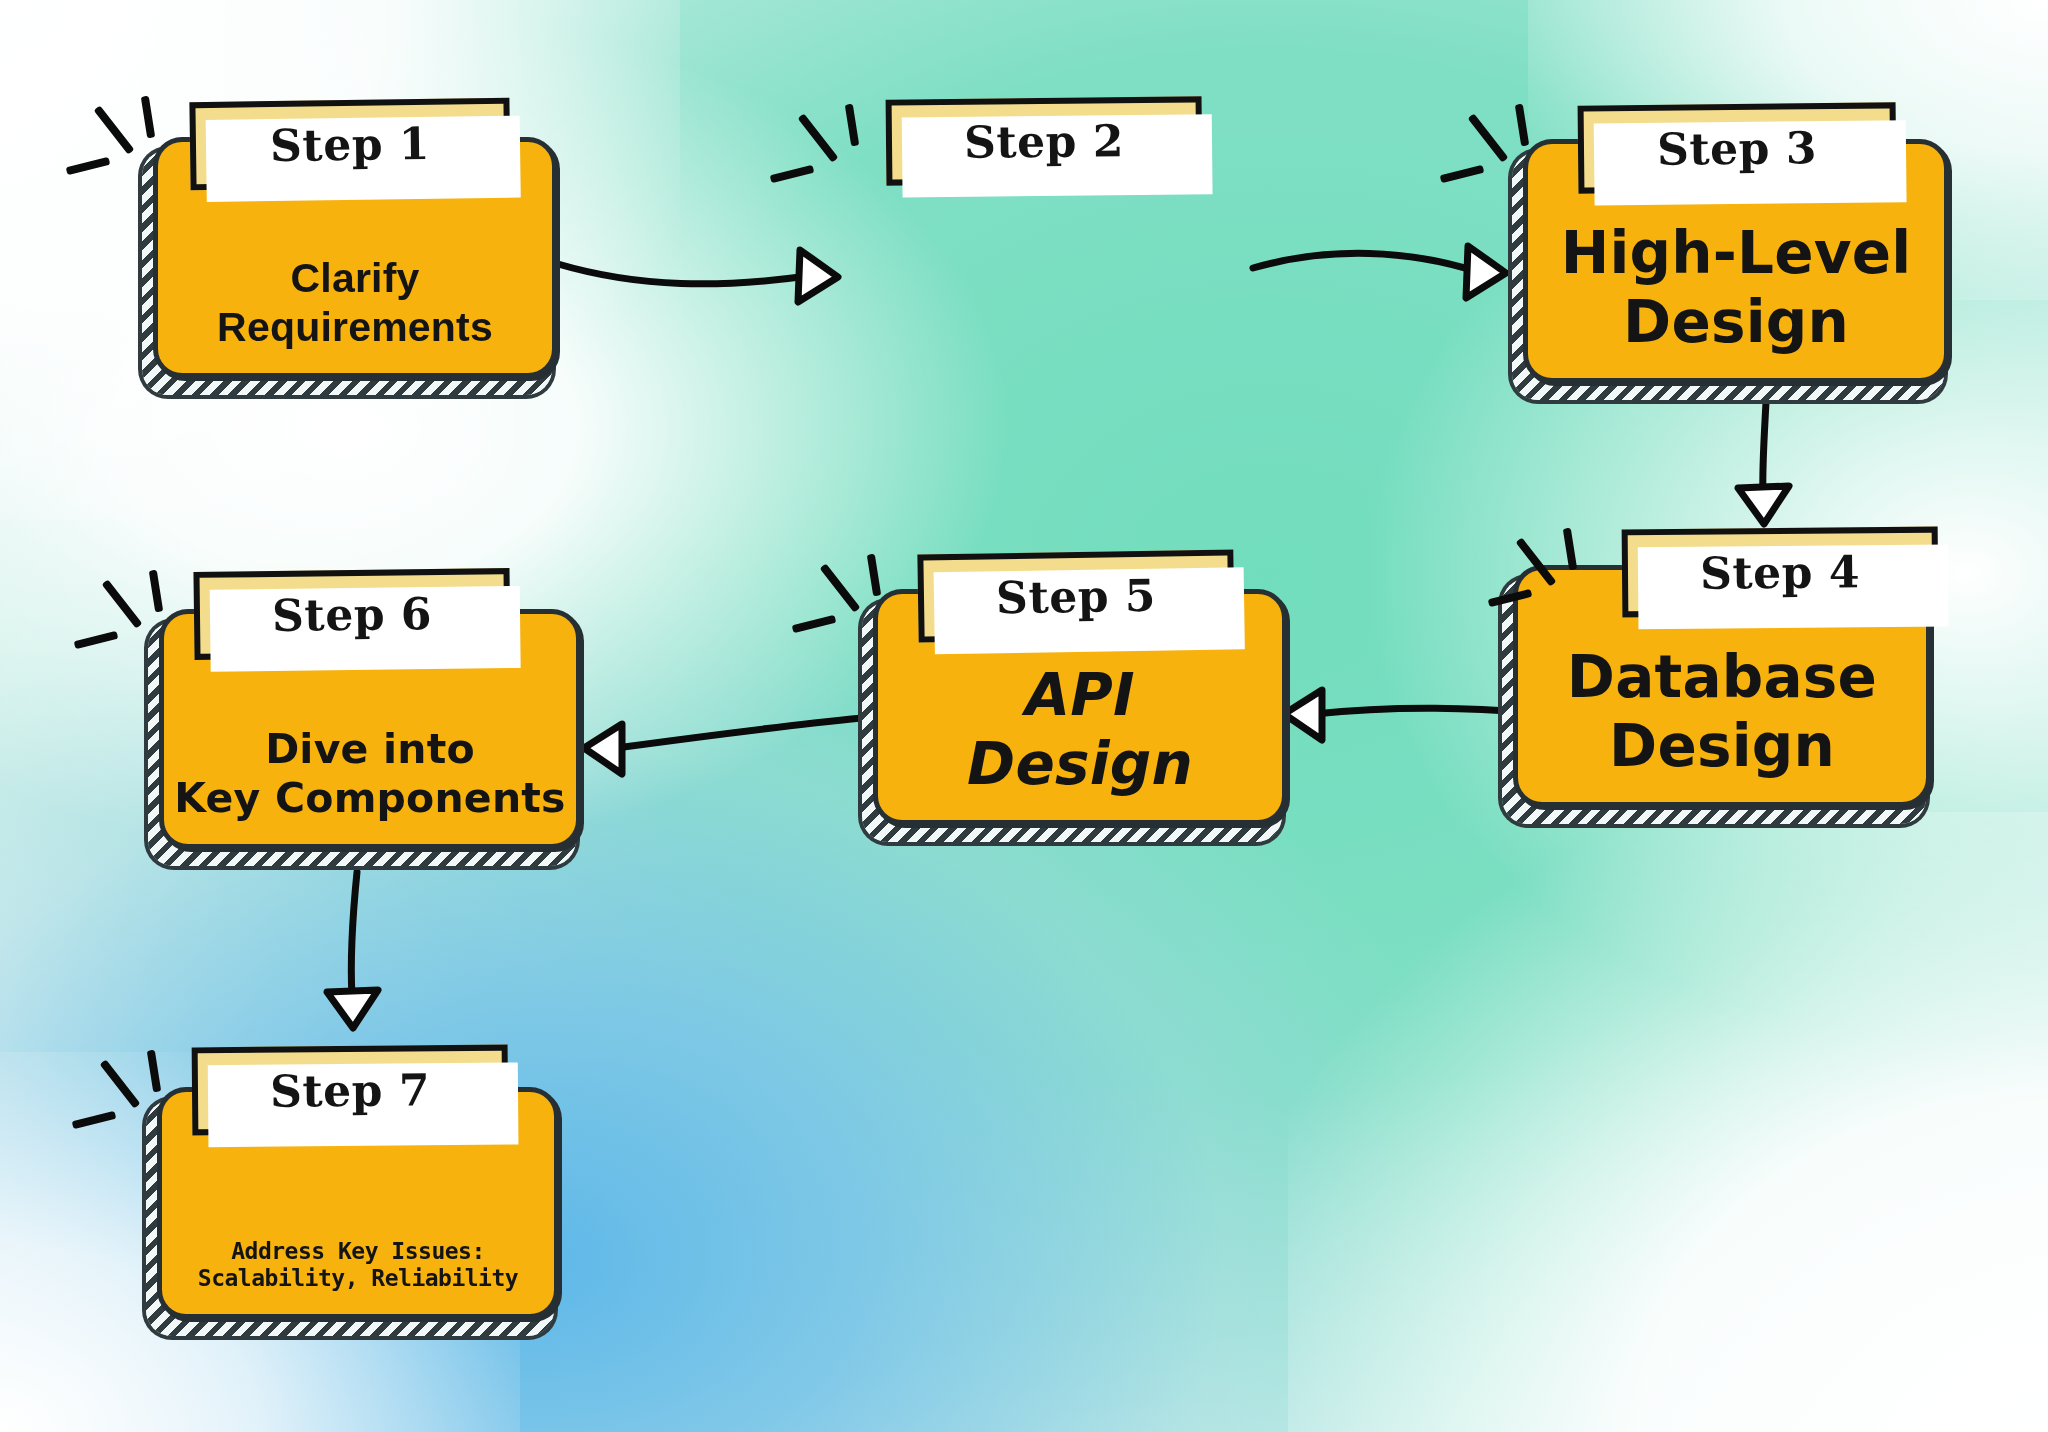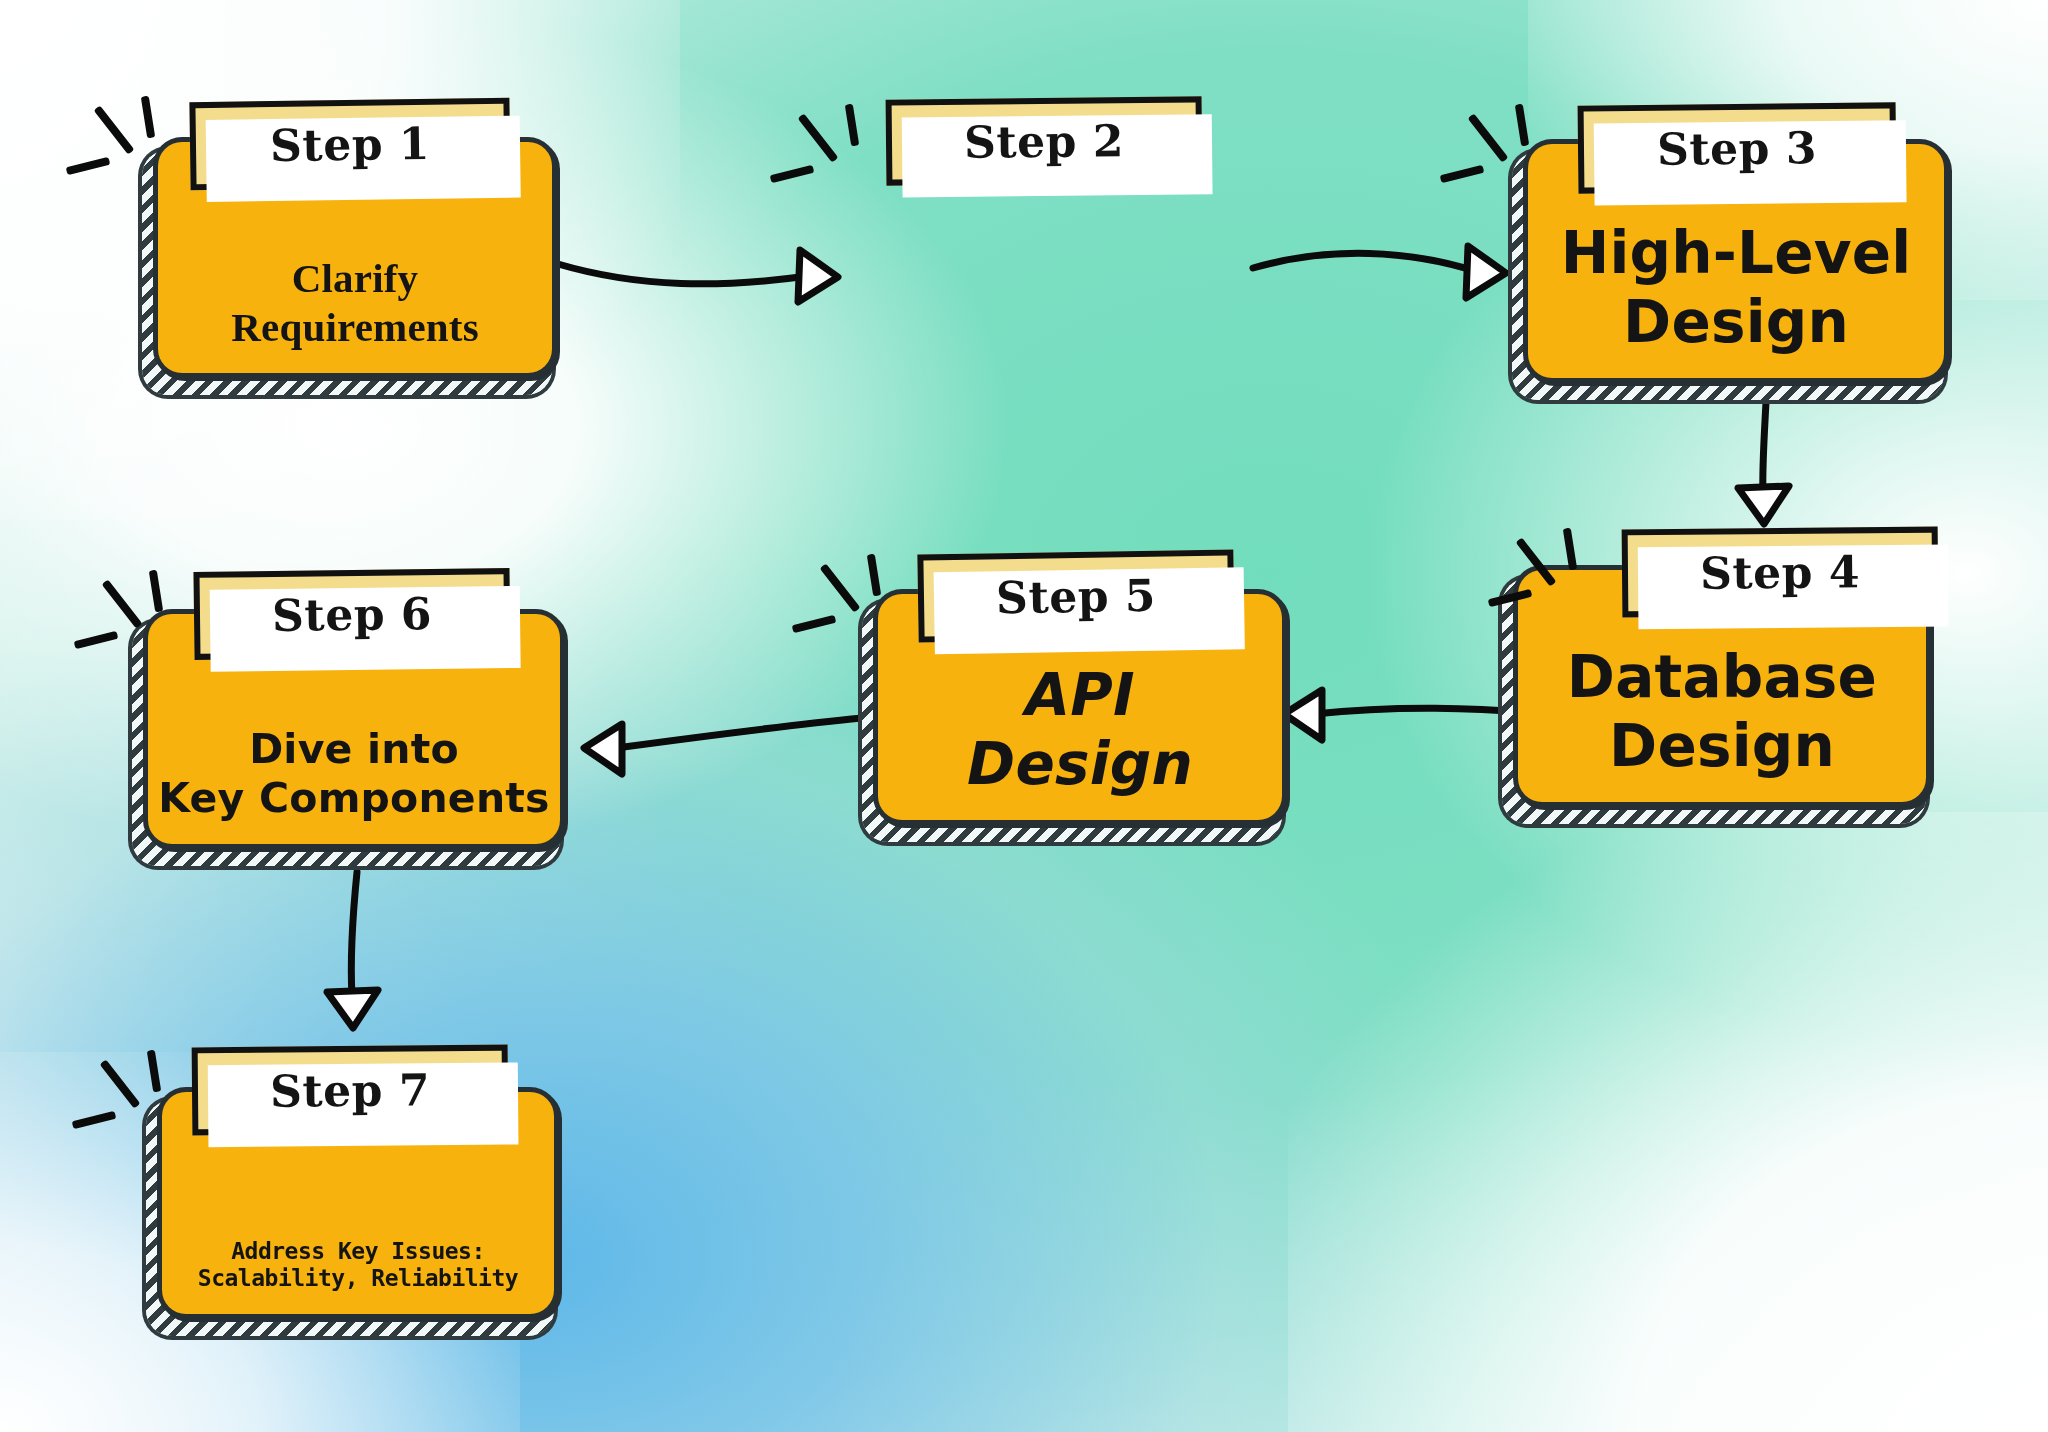--- a/index.html
+++ b/index.html
@@ -63,21 +63,21 @@
     color:#141414;
     text-align:center;
     line-height:1.18;
     font-weight:700;
     width:100%;
     padding:0 10px 22px 10px;
     box-sizing:border-box;
     letter-spacing:0.2px;
   }
   
-  .t-serif{font-family:Liberation Serif, serif;font-weight:700;font-size:41px;margin-top:40px;}
+  .t-serif{font-family:Liberation Sans, sans-serif;font-weight:700;font-size:41px;margin-top:40px;}
   .t-hand{font-family:"DejaVu Sans", sans-serif;font-weight:700;font-size:58px;}
   .t-small{font-family:"DejaVu Sans Mono","DejaVu Sans",monospace;font-weight:700;font-size:23px;letter-spacing:-0.5px;}
 
   
   .tab{
     position:absolute;z-index:6;
     background:#f3dd8d;
     border:6px solid #111111;
     box-sizing:border-box;
     display:flex;align-items:center;justify-content:center;
@@ -205,21 +205,21 @@
   </div>
   <div class="spark" style="left:818px;top:556px;width:80px;height:96px;">
     <i class="s1"></i>
       <i class="s2"></i>
       <i class="s3"></i>
   </div>
   <div class="tab" style="left:918px;top:552px;width:316px;height:88px;font-size:44px;transform:rotate(-0.9deg);">
     <span class="tab-inner">Step 5</span>
   </div>
 
-  <div class="node" id="n6" style="left:132px;top:622px;width:428px;height:244px;">
+  <div class="node" id="n6" style="left:148px;top:622px;width:428px;height:244px;">
     <div class="node-shadow"></div>
     <div class="node-body">
       <div class="node-text t-hand" style="font-size:41px;">Dive into<br>Key Components</div>
     </div>
   </div>
   <div class="spark" style="left:100px;top:572px;width:80px;height:96px;">
     <i class="s1"></i>
       <i class="s2"></i>
       <i class="s3"></i>
   </div>

